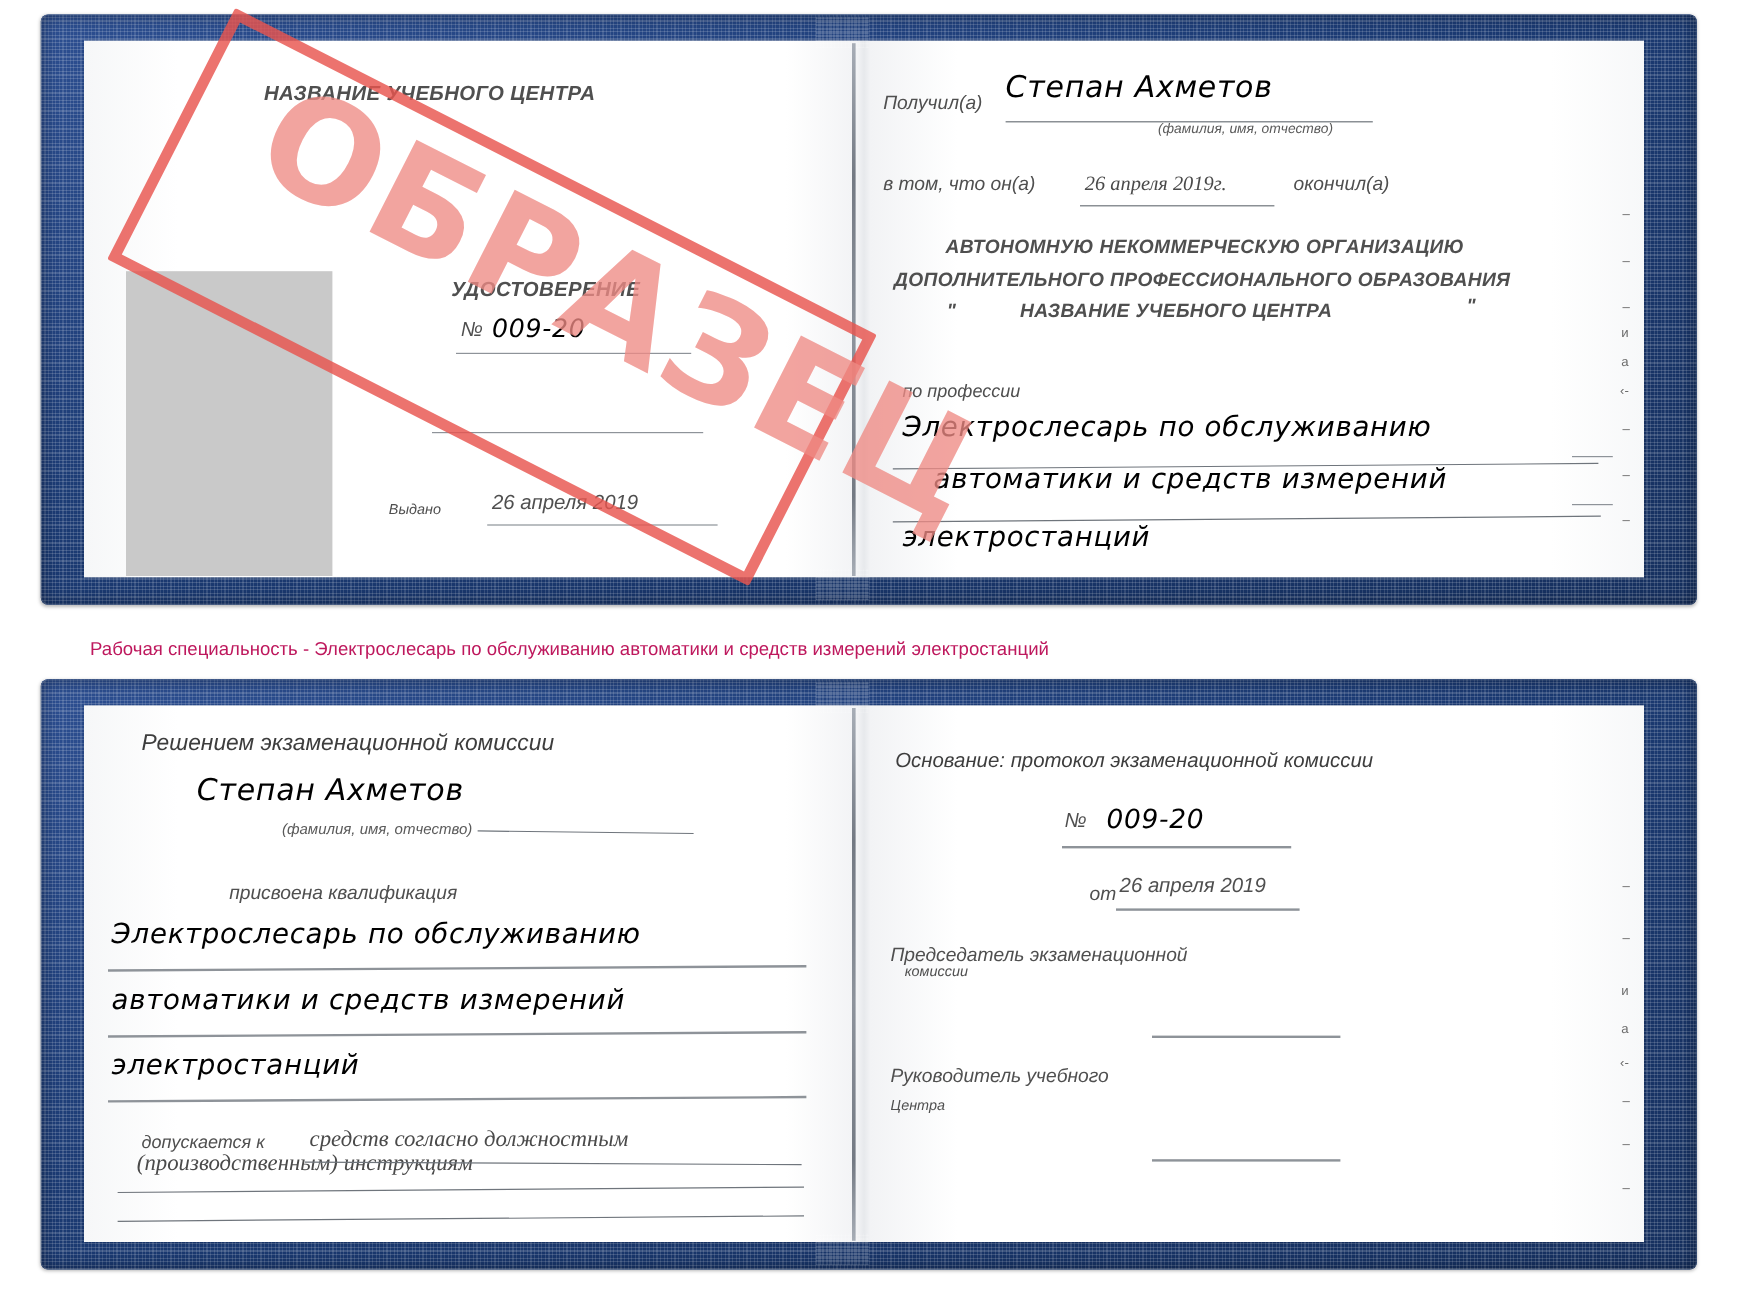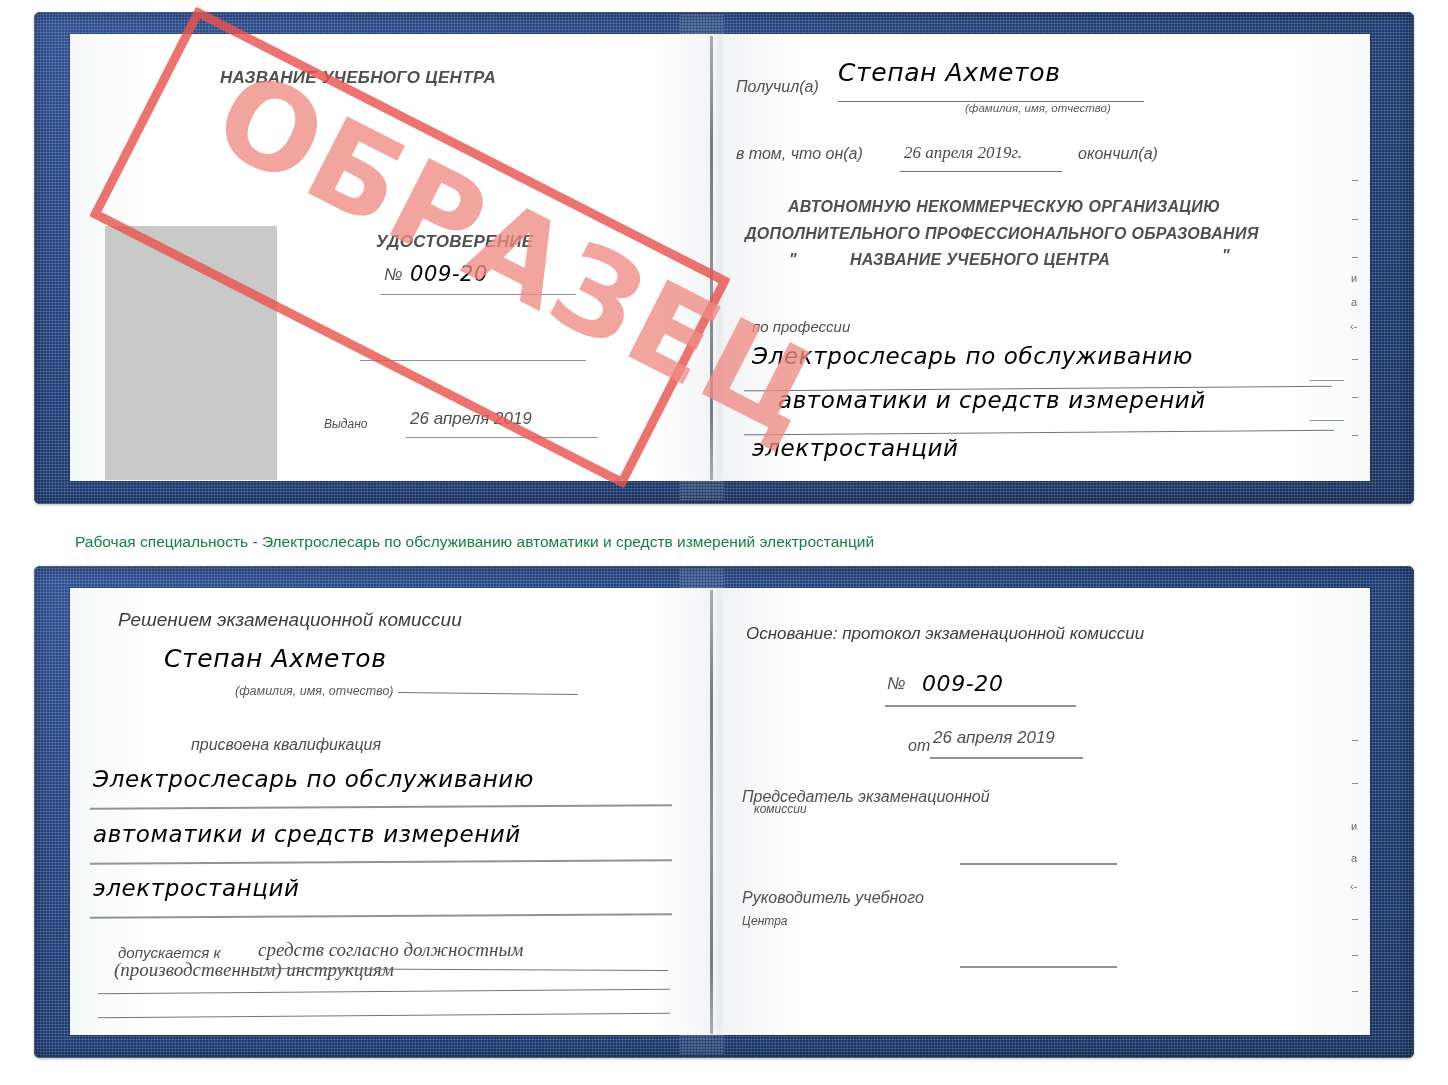--- a/index.html
+++ b/index.html
@@ -118,21 +118,21 @@
     opacity: .78;
     font-family: "DejaVu Sans", sans-serif;
     font-weight: 700;
     letter-spacing: 2px;
     white-space: nowrap;
   }
 
   
   #caption {
     position: absolute;
-    color: #15803d;
+    color: #be185d;
     font-size: 15.5px;
     line-height: 21px;
     z-index: 40;
   }
 
   
   .frag { position: absolute; color: #6b6b6b; font-size: 11px; z-index: 8; }
 </style>
 </head>
 <body>

